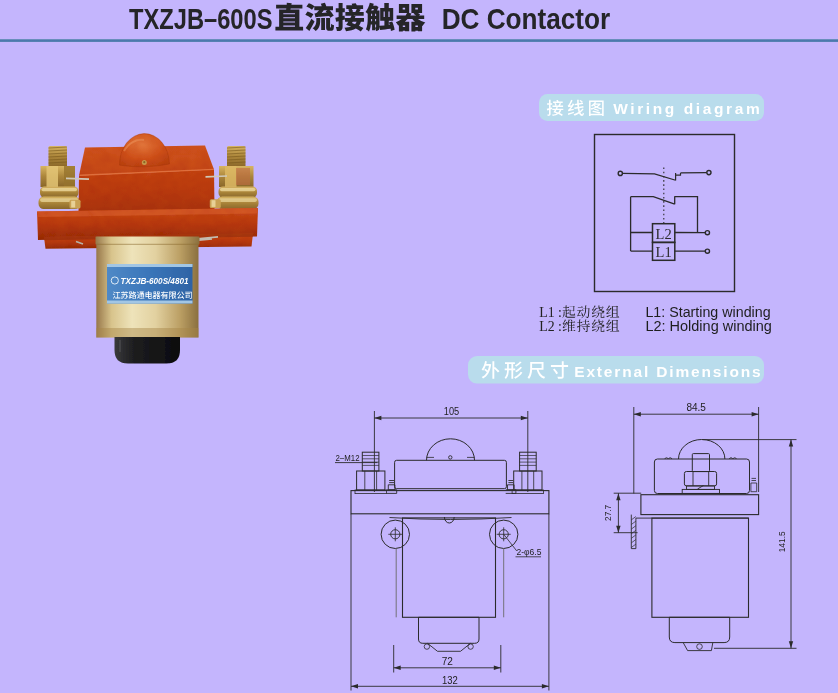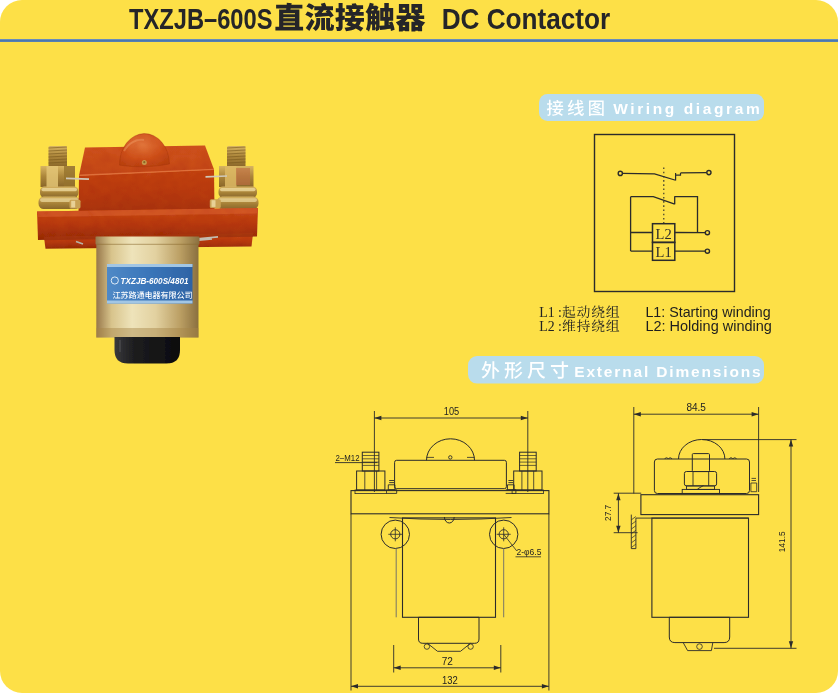--- a/index.html
+++ b/index.html
@@ -1,15 +1,15 @@
 <!DOCTYPE html>
 <html><head><meta charset="utf-8"><style>
 html,body{margin:0;padding:0;background:#fff;}
-#page{position:relative;width:838px;height:693px;overflow:hidden;background:#fde047;
-  font-family:"Liberation Sans",sans-serif;border-radius:22px;}
+#page{position:relative;width:838px;height:693px;overflow:hidden;background:#c4b5fd;
+  font-family:"Liberation Sans",sans-serif;}
 .abs{position:absolute;}
 </style></head><body>
 <div id="page">
 <svg class="abs" style="left:0;top:0" width="838" height="46" viewBox="0 0 838 46">
 <text x="129" y="28.5" font-family="Liberation Sans,sans-serif" font-weight="bold" font-size="29.5" fill="#252528" textLength="143.5" lengthAdjust="spacingAndGlyphs">TXZJB–600S</text>
 <g transform="translate(274.2,28.5)" fill="#252528">
         <path d="M4.9 -18.9V-1.8H1.2V2.1H28.9V-1.8H25.2V-18.9H16.2L16.5 -19.9H28.2V-23.8H17.2L17.5 -25.3L12.6 -25.8L12.5 -23.8H1.9V-19.9H12.1L11.9 -18.9ZM9.1 -11.2H20.8V-10.2H9.1ZM9.1 -14.3V-15.3H20.8V-14.3ZM9.1 -7.0H20.8V-6.0H9.1ZM9.1 -1.8V-2.9H20.8V-1.8Z M47.0 -10.6V1.5H50.8V-10.6ZM42.1 -10.6V-8.0C42.1 -5.6 41.7 -2.5 38.4 -0.2C39.3 0.4 40.8 1.8 41.4 2.6C45.5 -0.3 46.0 -4.6 46.0 -7.8V-10.6ZM51.9 -10.6V-2.0C51.9 0.1 52.1 0.8 52.7 1.4C53.2 2.0 54.1 2.3 54.9 2.3C55.4 2.3 56.0 2.3 56.5 2.3C57.1 2.3 57.8 2.2 58.3 1.9C58.8 1.6 59.2 1.1 59.4 0.4C59.6 -0.2 59.8 -1.8 59.8 -3.2C58.9 -3.5 57.6 -4.1 56.9 -4.8C56.9 -3.5 56.9 -2.4 56.8 -1.9C56.8 -1.5 56.7 -1.3 56.6 -1.2C56.6 -1.1 56.5 -1.1 56.4 -1.1C56.3 -1.1 56.2 -1.1 56.1 -1.1C56.0 -1.1 56.0 -1.2 55.9 -1.3C55.9 -1.3 55.9 -1.6 55.9 -2.0V-10.6ZM31.1 -13.8C33.0 -13.0 35.6 -11.6 36.8 -10.5L39.2 -14.2C37.9 -15.2 35.2 -16.4 33.3 -17.1ZM31.5 -0.4 35.2 2.5C37.0 -0.5 38.8 -3.7 40.4 -6.9L37.2 -9.8C35.4 -6.3 33.1 -2.6 31.5 -0.4ZM32.2 -22.1C34.2 -21.3 36.7 -19.8 37.8 -18.8L40.1 -22.0V-18.3H44.8C44.0 -17.3 43.3 -16.4 42.9 -16.1C42.2 -15.5 41.0 -15.2 40.3 -15.1C40.6 -14.2 41.1 -12.1 41.3 -11.1C42.5 -11.6 44.2 -11.7 55.0 -12.5C55.4 -11.8 55.8 -11.2 56.1 -10.7L59.6 -12.9C58.7 -14.4 57.0 -16.6 55.4 -18.3H58.8V-22.2H52.1C51.8 -23.3 51.2 -24.7 50.7 -25.7L46.6 -24.8C47.0 -24.0 47.3 -23.1 47.5 -22.2H40.3L40.4 -22.3C39.1 -23.4 36.5 -24.6 34.6 -25.3ZM51.5 -17.2 52.5 -15.9 47.5 -15.6 49.6 -18.3H53.2Z M77.4 -24.8 78.1 -23.2H72.1V-19.6H75.6L74.0 -19.0C74.4 -18.2 74.8 -17.2 75.1 -16.4H71.2V-12.7H77.3C77.0 -12.0 76.6 -11.2 76.2 -10.4H70.8V-9.5L70.3 -13.0L68.4 -12.5V-16.2H70.6V-20.2H68.4V-25.6H64.4V-20.2H61.6V-16.2H64.4V-11.5C63.2 -11.2 62.1 -11.0 61.1 -10.8L62.0 -6.7L64.4 -7.3V-1.9C64.4 -1.5 64.3 -1.4 63.9 -1.4C63.6 -1.4 62.6 -1.4 61.6 -1.4C62.1 -0.3 62.6 1.5 62.7 2.6C64.7 2.6 66.1 2.5 67.1 1.8C68.1 1.1 68.4 0.0 68.4 -1.9V-8.4L70.8 -9.1V-6.8H74.1C73.4 -5.6 72.6 -4.6 71.9 -3.7C73.5 -3.2 75.3 -2.5 77.0 -1.8C75.2 -1.3 73.0 -1.0 70.2 -0.8C70.9 0.1 71.5 1.6 71.8 2.8C76.1 2.2 79.2 1.5 81.6 0.1C83.6 1.1 85.3 2.1 86.6 2.9L89.2 -0.4C88.0 -1.1 86.5 -1.9 84.8 -2.7C85.6 -3.8 86.2 -5.2 86.7 -6.8H89.8V-10.4H80.6L81.4 -12.2L79.0 -12.7H89.5V-16.4H85.1L86.6 -19.0L84.5 -19.6H88.9V-23.2H82.6C82.3 -23.9 81.9 -24.7 81.5 -25.3ZM77.7 -19.6H82.5C82.1 -18.5 81.6 -17.3 81.1 -16.4H77.5L79.0 -16.9C78.8 -17.7 78.2 -18.7 77.7 -19.6ZM82.4 -6.8C82.0 -5.8 81.5 -5.0 80.9 -4.3L77.8 -5.4L78.6 -6.8Z M97.9 -14.7V-12.5H96.9V-14.7ZM100.9 -14.7H101.9V-12.5H100.9ZM97.0 -17.9 97.7 -19.5H99.7L99.1 -17.9ZM110.1 -25.6V-20.5H106.0V-7.8H110.2V-3.1L105.3 -2.8V-17.9H102.8C103.4 -19.1 103.9 -20.3 104.3 -21.4L101.8 -22.9L101.2 -22.8H99.0C99.2 -23.5 99.4 -24.1 99.5 -24.8L95.6 -25.7C94.9 -22.2 93.3 -18.7 91.3 -16.5C91.9 -16.1 92.7 -15.4 93.5 -14.8V-9.9C93.5 -6.6 93.3 -2.1 91.7 1.0C92.6 1.3 94.1 2.3 94.8 2.9C95.8 1.0 96.4 -1.5 96.6 -4.0H97.9V1.8H100.9V-0.6C101.3 0.3 101.7 1.5 101.8 2.4C102.8 2.4 103.6 2.2 104.4 1.6C105.1 1.1 105.3 0.0 105.3 -1.3V-2.2L105.9 1.4C108.9 1.1 112.7 0.7 116.4 0.2C116.6 1.0 116.7 1.8 116.7 2.4L120.4 1.2C120.2 -1.0 119.1 -4.3 118.0 -7.0L114.6 -5.9C114.9 -5.2 115.2 -4.4 115.4 -3.6L114.6 -3.5V-7.8H119.0V-20.5H114.6V-25.6ZM97.9 -9.5V-7.2H96.9L96.9 -9.5ZM100.9 -9.5H101.9V-7.2H100.9ZM100.9 -4.0H101.9V-1.4C101.9 -1.1 101.9 -1.1 101.7 -1.1L100.9 -1.1ZM109.4 -16.9H110.6V-11.4H109.4ZM114.2 -16.9H115.4V-11.4H114.2Z M128.5 -20.8H130.9V-19.0H128.5ZM141.1 -20.8H143.7V-19.0H141.1ZM139.2 -14.4C140.1 -14.1 141.0 -13.6 141.9 -13.1H136.2C136.6 -13.7 136.9 -14.4 137.3 -15.1L135.0 -15.5V-24.5H124.7V-15.4H132.8C132.4 -14.6 131.9 -13.9 131.4 -13.1H122.4V-9.4H127.5C125.9 -8.2 124.0 -7.2 121.6 -6.3C122.4 -5.5 123.5 -3.9 123.9 -2.9L124.7 -3.2V2.9H128.6V2.2H130.9V2.7H135.0V-6.8H130.7C131.7 -7.6 132.6 -8.5 133.4 -9.4H138.1C138.9 -8.4 139.8 -7.6 140.7 -6.8H137.2V2.9H141.2V2.2H143.7V2.7H147.9V-2.7L148.3 -2.6C148.9 -3.6 150.1 -5.2 151.1 -6.1C148.3 -6.8 145.7 -7.9 143.7 -9.4H150.0V-13.1H144.9L145.9 -14.1C145.4 -14.5 144.7 -15.0 143.9 -15.4H147.9V-24.5H137.2V-15.4H140.2ZM128.6 -1.5V-3.1H130.9V-1.5ZM141.2 -1.5V-3.1H143.7V-1.5Z"></path>
       </g>
 <text x="441.7" y="28.5" font-family="Liberation Sans,sans-serif" font-weight="bold" font-size="29.5" fill="#252528" textLength="168.5" lengthAdjust="spacingAndGlyphs">DC Contactor</text>
 </svg>

